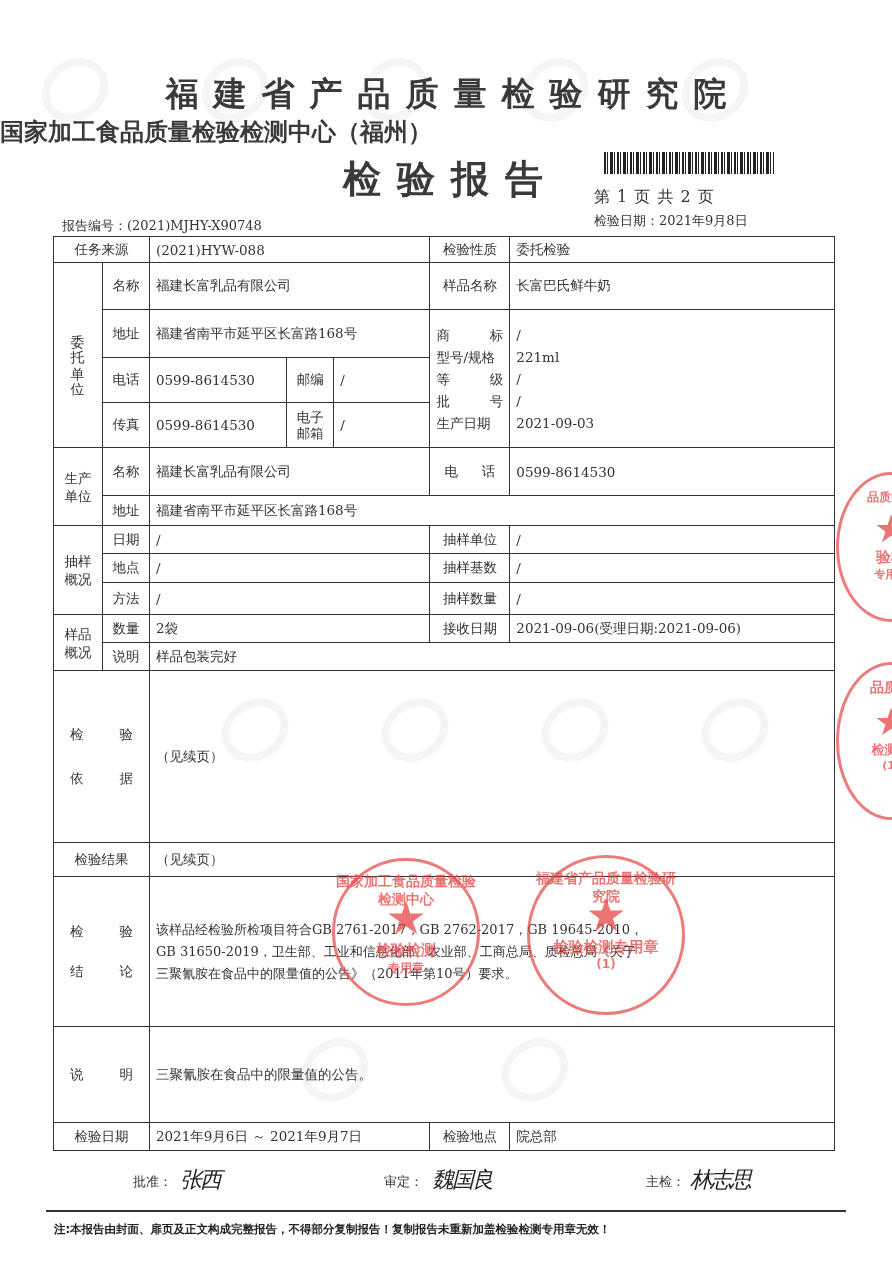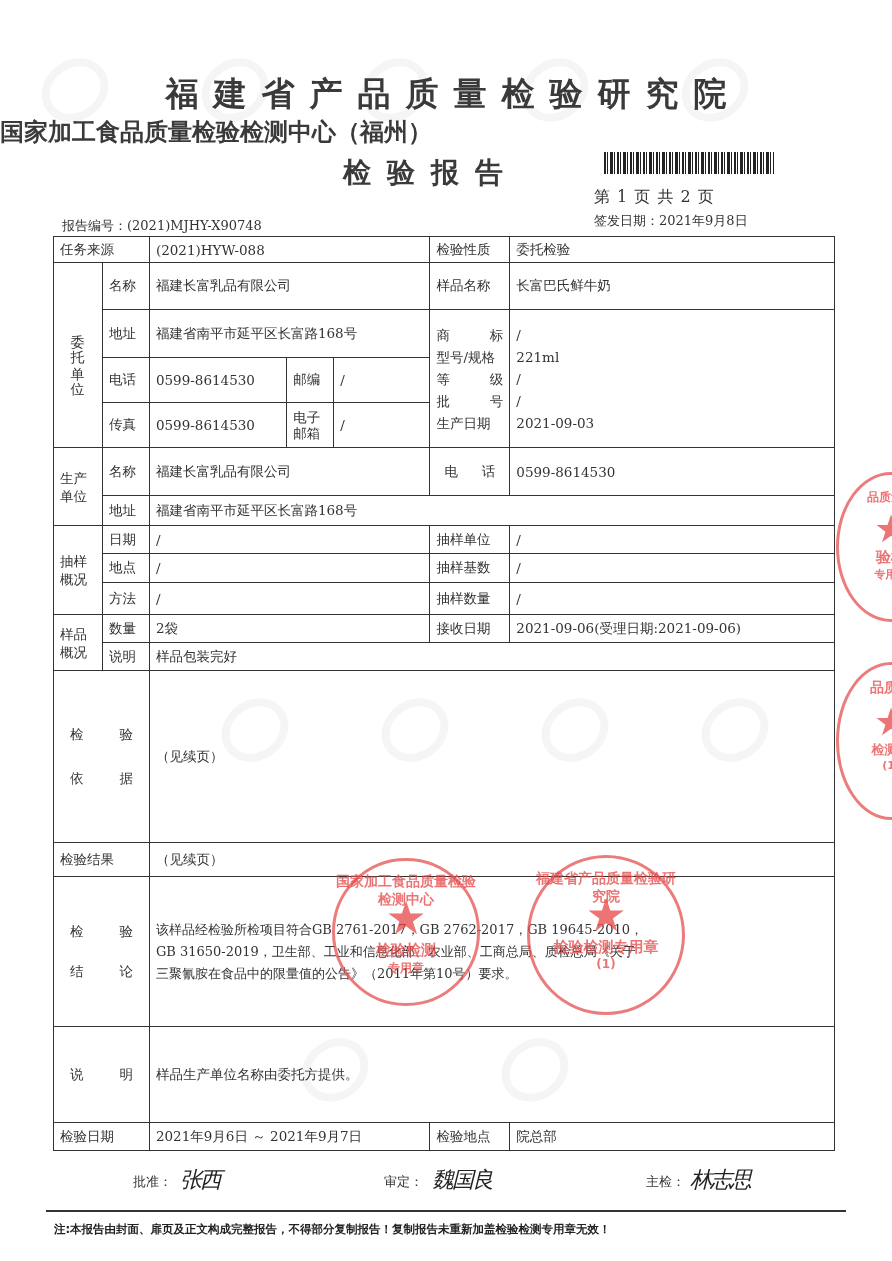--- a/index.html
+++ b/index.html
@@ -9,33 +9,33 @@
   .watermark {
     position: absolute; width: 70px; height: 60px; border-radius: 50%;
     border: 8px solid #eef2ef; transform: rotate(-35deg); opacity: .7;
   }
 
   .title-main { position: absolute; left: 0; width: 892px; top: 72px; text-align: center;
     font-family: "DejaVu Sans", sans-serif; font-weight: bold; font-size: 33px; letter-spacing: 15px; color: #3a3a3a; padding-left: 15px; }
   .title-sub { position: absolute; left: 0; width: 806px; top: 116px; 
     font-family: "DejaVu Sans", sans-serif; font-weight: bold; font-size: 24px; color: #3a3a3a; letter-spacing: 0px; }
   .title-report { position: absolute; left: 343px; top: 154px;
-    font-family: "DejaVu Sans", sans-serif; font-weight: bold; font-size: 28px; letter-spacing: 16px; color: #3a3a3a; text-align: right; }
+    font-family: "DejaVu Sans", sans-serif; font-weight: bold; font-size: 38px; letter-spacing: 16px; color: #3a3a3a; text-align: right; }
 
   .barcode { position: absolute; left: 604px; top: 152px; width: 170px; height: 22px;
     background: repeating-linear-gradient(90deg, #222 0 2px, #fff 2px 3px, #222 3px 4px, #fff 4px 6px, #222 6px 9px, #fff 9px 10px, #222 10px 11px, #fff 11px 13px); }
 
   .page-info { position: absolute; left: 594px; top: 187px; font-size: 16px; color: #333; letter-spacing: 1px; }
   .issue-date { position: absolute; left: 594px; top: 212px; font-size: 13px; color: #333; }
   .report-no { position: absolute; left: 62px; top: 217px; font-size: 13px; color: #333; }
 
   table.main { position: absolute; left: 53px; top: 236px; width: 782px; border-collapse: collapse;
     font-size: 13.5px; color: #333; }
   table.main td { border: 1.4px solid #333; padding: 0 6px; vertical-align: middle; }
-  .lbl { white-space: nowrap; }
+  .lbl { text-align: center; white-space: nowrap; }
   .val { text-align: left; }
   .vlabel { text-align: center; line-height: 36px; font-size: 14px; }
   .spread { display: flex; justify-content: space-between; }
   .stack-cell { padding: 0 !important; }
   .stack-row { height: 22px; line-height: 22px; padding: 0 6px; }
 
   .sig-row { position: absolute; top: 1165px; left: 0; width: 892px; height: 30px; font-size: 13px; }
   .sig-label { position: absolute; top: 8px; }
   .sig-ink { position: absolute; top: 0; font-family: "DejaVu Serif", serif; font-style: italic; font-size: 22px; color: #222; letter-spacing: -2px; }
   .footer-line { position: absolute; left: 46px; top: 1210px; width: 800px; border-top: 2px solid #333; }
@@ -63,21 +63,21 @@
   <div class="watermark" style="left:700px;top:700px"></div>
   <div class="watermark" style="left:300px;top:1040px"></div>
   <div class="watermark" style="left:500px;top:1040px"></div>
 </div>
 
 <div class="title-main">福建省产品质量检验研究院</div>
 <div class="title-sub">国家加工食品质量检验检测中心（福州）</div>
 <div class="title-report">检验报告</div>
 <div class="barcode"></div>
 <div class="page-info">第 1 页   共 2 页</div>
-<div class="issue-date">签发日期：2021年9月8日</div>
+<div class="issue-date">检验日期：2021年9月8日</div>
 <div class="report-no">报告编号：(2021)MJHY-X90748</div>
 
 <table class="main">
   <colgroup>
     <col style="width:46px">
       <col style="width:47px">
       <col style="width:138px">
       <col style="width:47px">
       <col style="width:97px">
       <col style="width:80px">
@@ -242,21 +242,21 @@
     </td>
   </tr>
 
   <tr style="height:96px">
     <td colspan="2" class="lbl">
       <div class="spread" style="padding:0 10px">
             <span>说</span>
             <span>明</span>
           </div>
     </td>
-    <td colspan="5" class="val">样品生产单位名称由委托方提供。</td>
+    <td colspan="5" class="val">三聚氰胺在食品中的限量值的公告。</td>
   </tr>
 
   <tr style="height:28px">
     <td colspan="2" class="lbl">检验日期</td>
     <td colspan="3" class="val">2021年9月6日  ～  2021年9月7日</td>
     <td class="lbl">检验地点</td>
     <td class="val">院总部</td>
   </tr>
 </tbody>
   </table>

